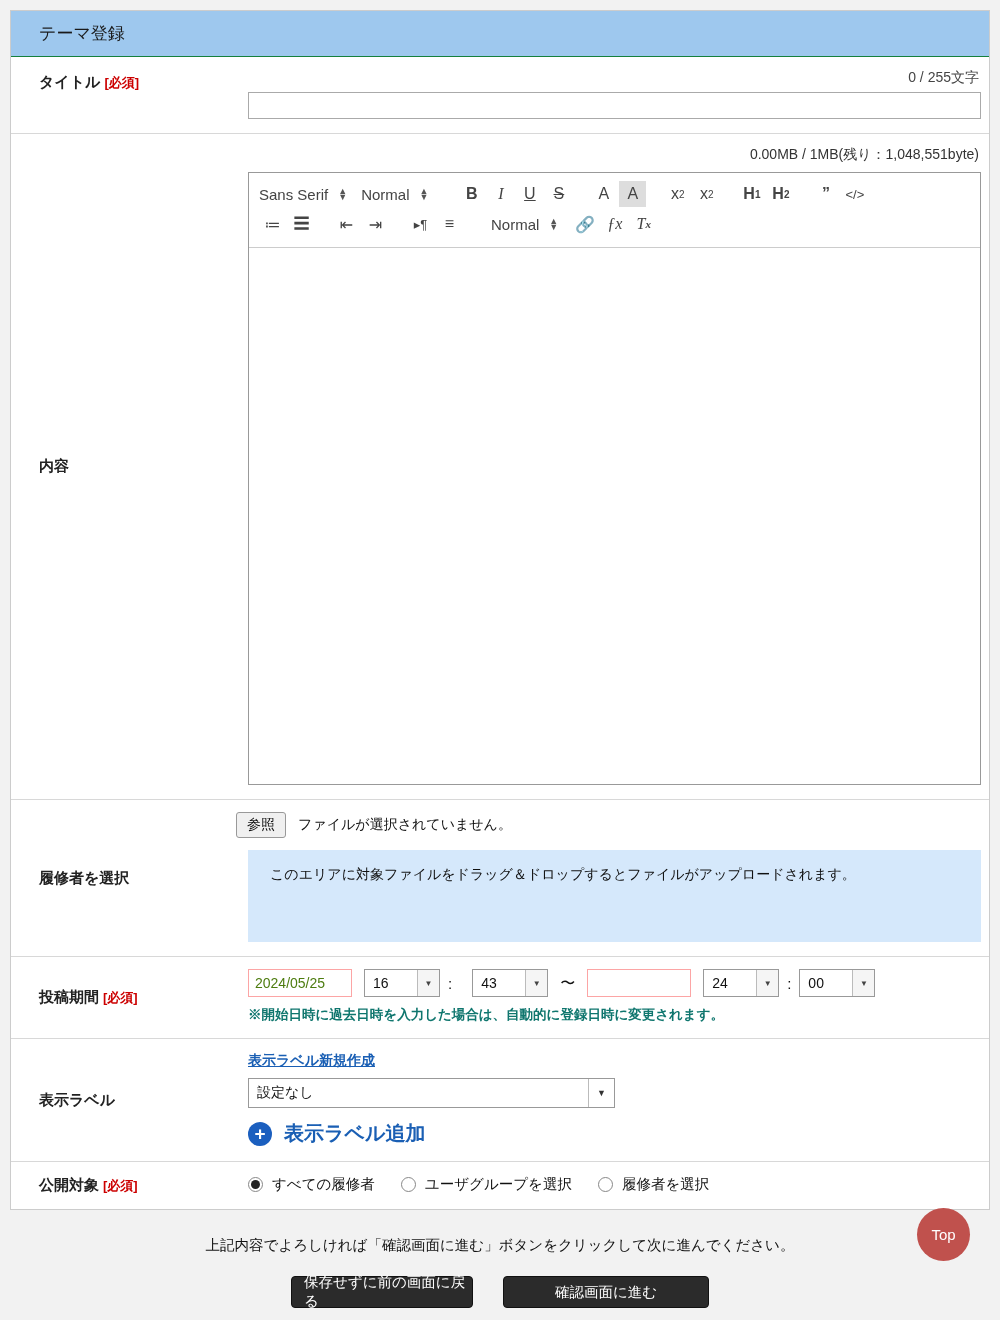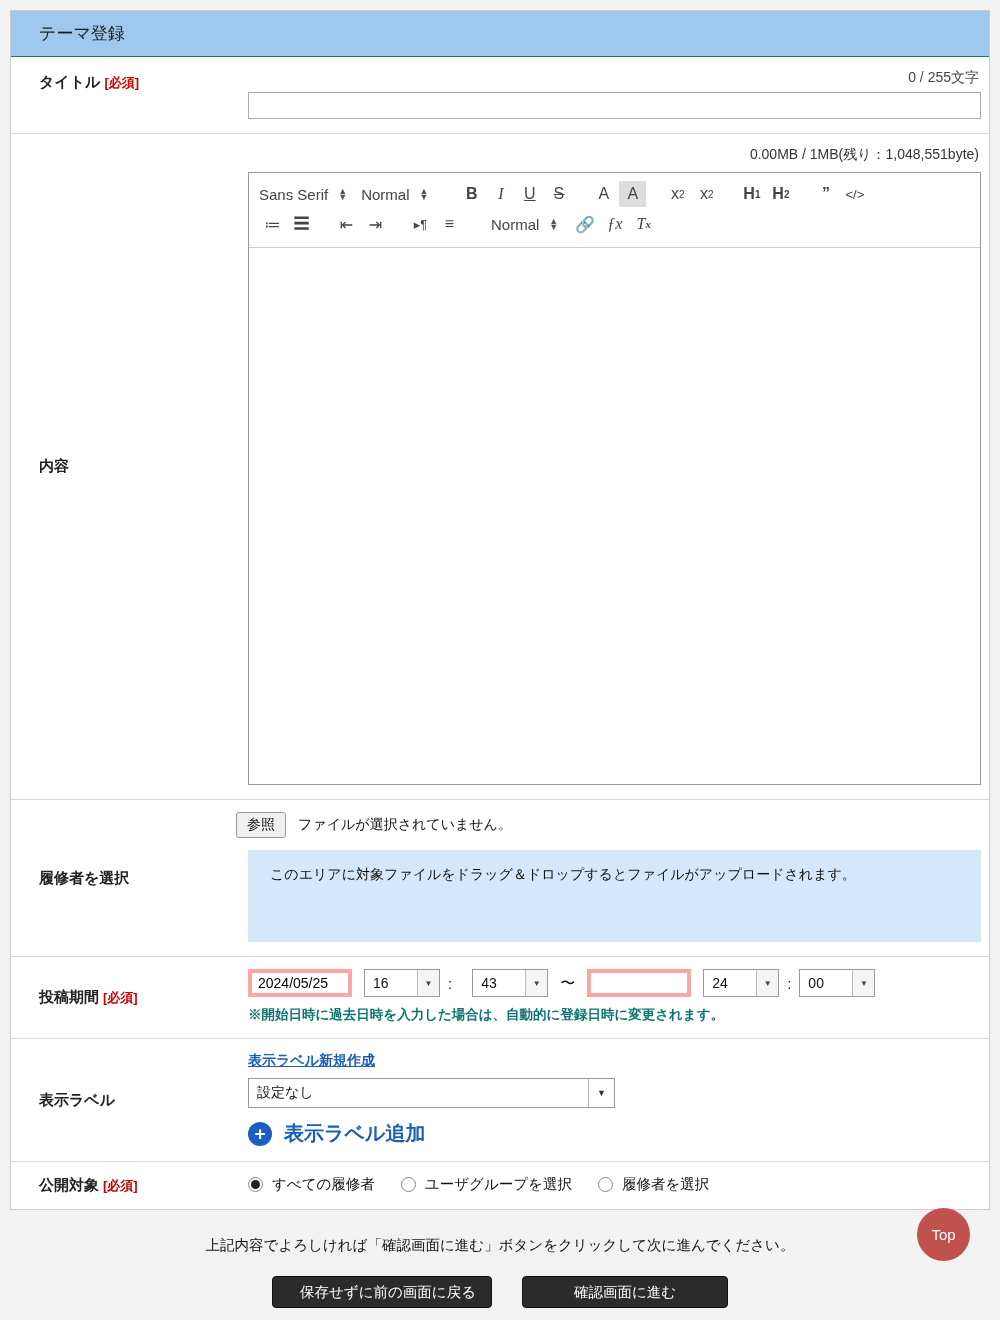--- a/index.html
+++ b/index.html
@@ -167,25 +167,25 @@
   }
   
   .period-line {
     display: flex;
     align-items: center;
     margin-left: 15px;
     gap: 0;
   }
   .date-input {
     width: 104px; height: 28px;
-    border: 4px solid #fca5a5;
+    border: 1px solid #fca5a5;
     font-size: 14px;
     padding: 2px 6px;
     font-family: "Liberation Sans", sans-serif;
-    color: #000000;
+    color: #4d7c0f;
   }
   .date-input.empty { width: 104px; }
   .spin {
     display: flex;
     align-items: center;
     border: 1px solid #999;
     height: 28px;
     background: #fff;
     margin-left: 12px;
   }
@@ -323,21 +323,21 @@
     color: #fff;
     font-size: 14.5px;
     border: 1px solid #111;
     border-radius: 4px;
     height: 32px;
     display: flex;
     align-items: center;
     justify-content: center;
     cursor: pointer;
   }
-  .btn.back { width: 220px; padding-left: 12px; }
+  .btn.back { width: 182px; padding-left: 12px; }
   .btn.next { width: 206px; }
   .top-btn {
     position: absolute;
     right: 30px; top: 1208px;
     width: 53px; height: 53px;
     border-radius: 50%;
     background: #c0514d;
     color: #fff;
     display: flex;
     align-items: center;

